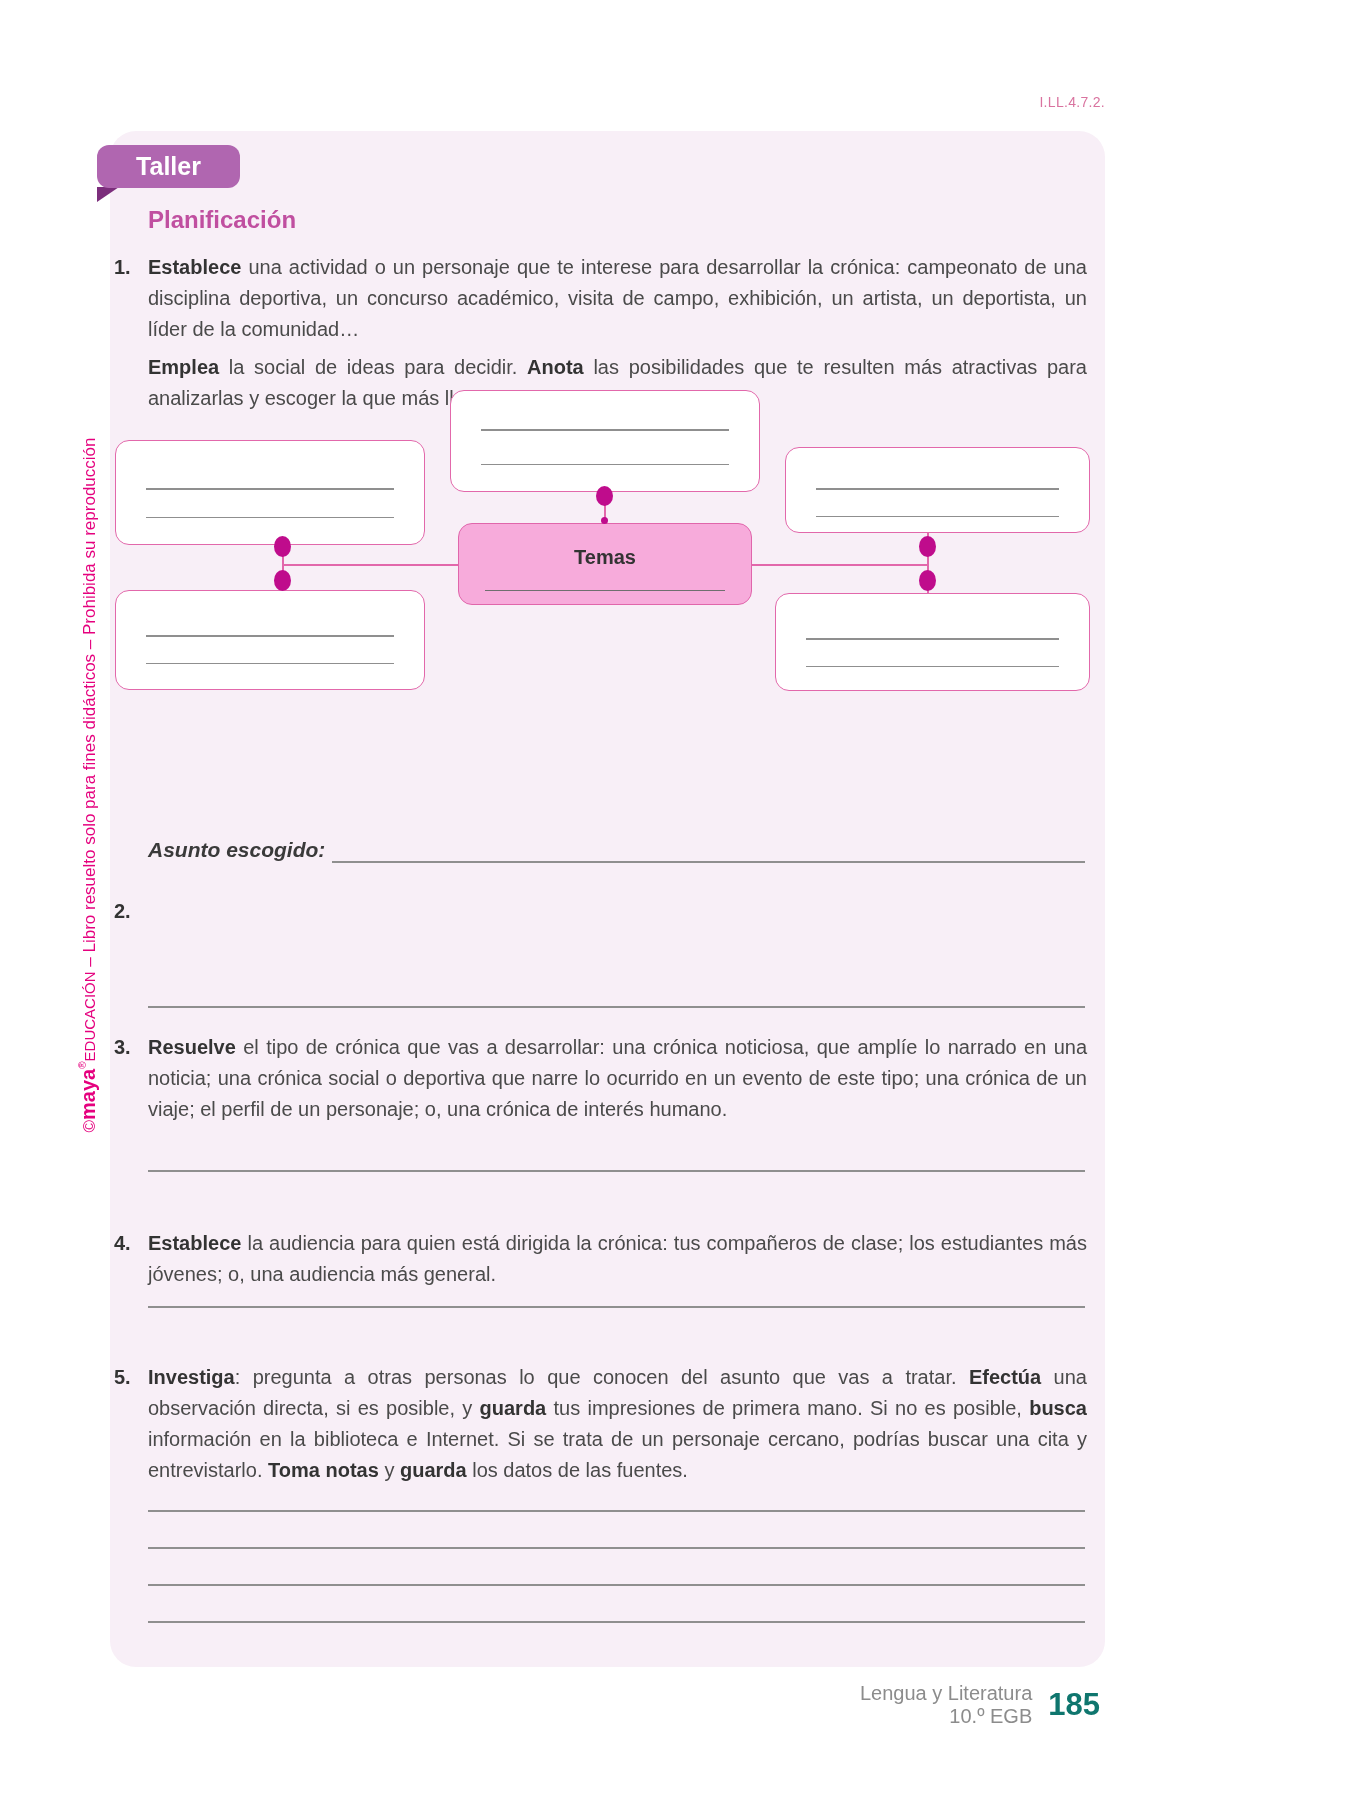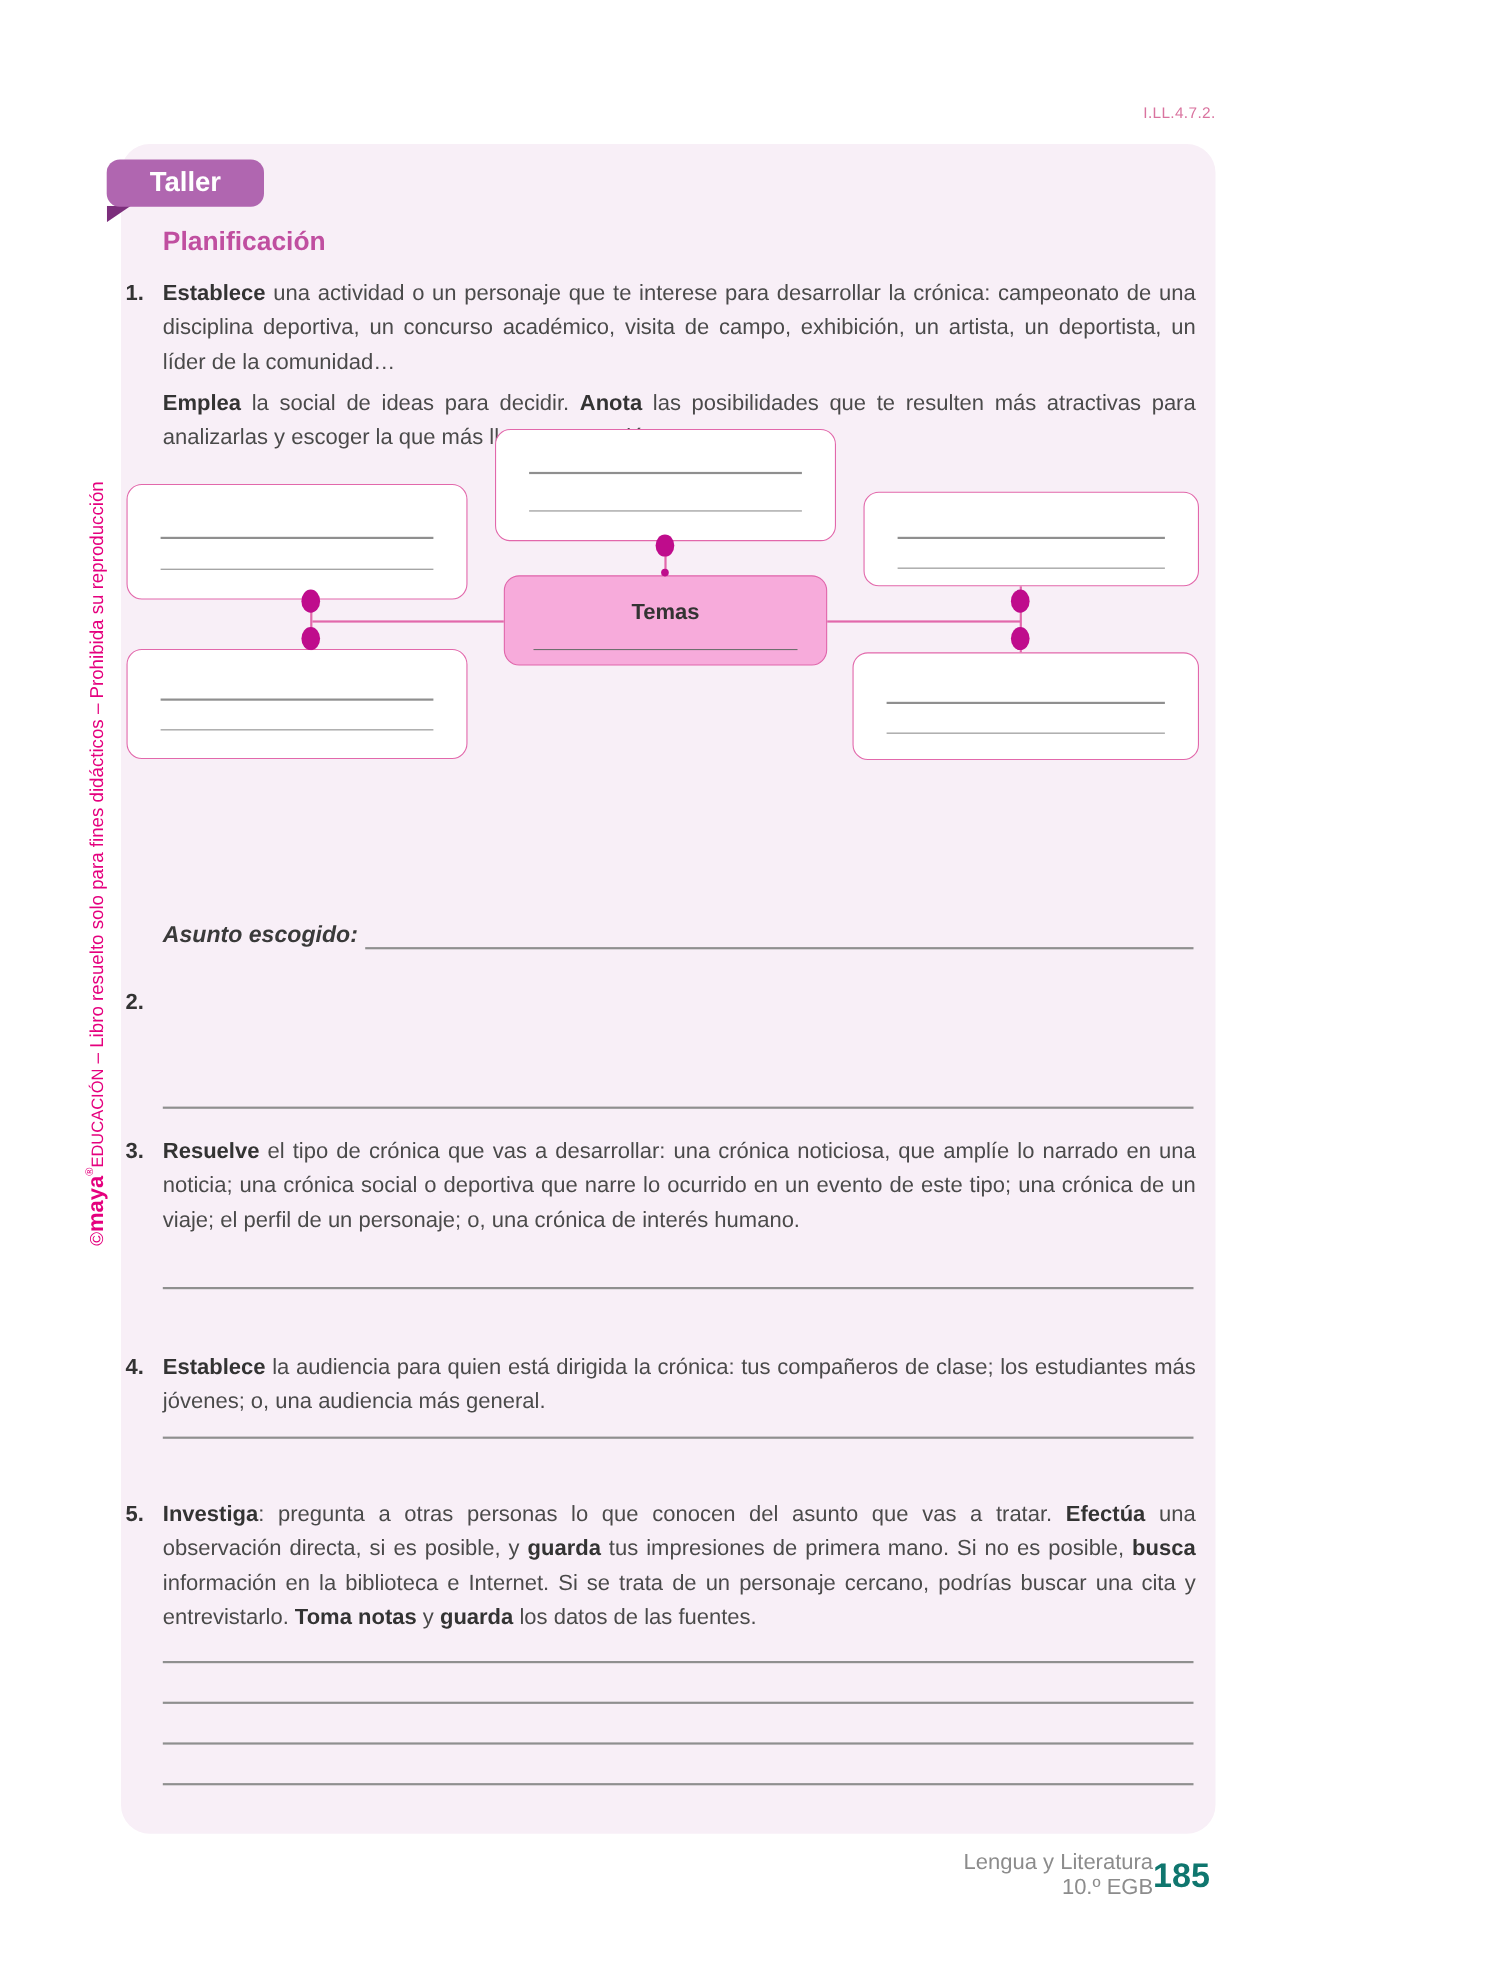--- a/index.html
+++ b/index.html
@@ -22,21 +22,21 @@
         display:flex;flex-direction:column;justify-content:flex-end;padding:0 30px 24px;gap:30px;}
   .tbox.short{padding-bottom:15px;gap:26px;}
   .bline{height:1.5px;background:#8f8f8f;}
   .temas{position:absolute;left:458px;top:523px;width:294px;height:82px;background:#f7abdb;
          border:1.5px solid #e066ab;border-radius:14px;box-sizing:border-box;}
   .temas-label{padding-top:22px;text-align:center;font-size:20px;font-weight:bold;color:#333;}
   .temas-line{position:absolute;left:26px;right:26px;bottom:13px;height:1.5px;background:#6f6f6f;}
   .conn{position:absolute;background:#e268ab;}
   .dot{position:absolute;background:#bf0c8c;border-radius:50%;}
   
-  .footer{position:absolute;left:700px;top:1682px;width:400px;display:flex;justify-content:flex-end;align-items:center;gap:0;}
+  .footer{position:absolute;left:700px;top:1682px;width:400px;display:flex;justify-content:flex-end;align-items:center;gap:16px;}
   .footer-subject{text-align:right;color:#8c8c8c;font-size:20px;line-height:23px;}
   .footer-num{color:#0f766e;font-weight:bold;font-size:31px;}
   
   .sidebar{position:absolute;left:88px;top:785px;transform:translate(-50%,-50%) rotate(-90deg);
            white-space:nowrap;color:#e5007e;font-size:17px;}
   .sidebar .brand{font-weight:bold;font-size:20px;}
   .sidebar .reg{font-size:10px;vertical-align:top;}
   .sidebar .brand2{font-size:15px;}
 </style>
 </head>

